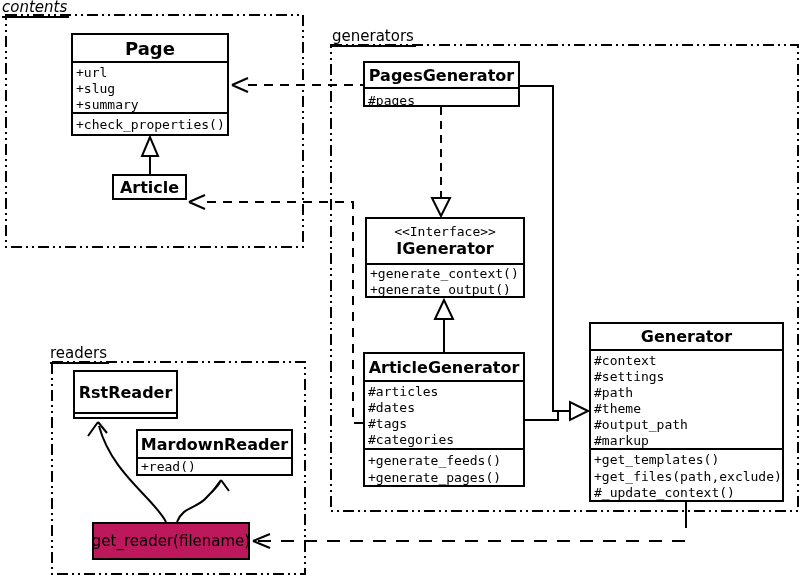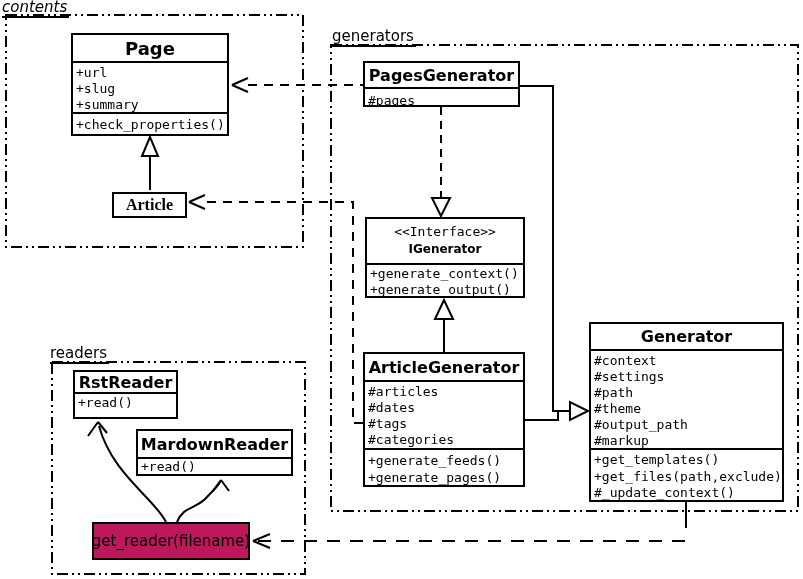--- a/index.html
+++ b/index.html
@@ -18,21 +18,21 @@
     box-sizing:border-box; display:flex; flex-direction:column;
   }
   .cls-title {
     flex:none; font-weight:bold; font-size:16px;
     display:flex; align-items:center; justify-content:center;
     white-space:nowrap;
   }
   .cls-title.big { font-size:18px; }
   .stereo { font-family:"DejaVu Sans Mono", monospace; font-weight:normal; font-size:13px; line-height:15px; }
   .iface-head { flex:none; display:flex; flex-direction:column; align-items:center; justify-content:center; }
-  .iface-name { font-weight:bold; font-size:12px; line-height:20px; }
+  .iface-name { font-weight:bold; font-size:16px; line-height:20px; }
   .sec {
     flex:none; border-top:2px solid #000; box-sizing:border-box;
     font-family:"DejaVu Sans Mono", monospace; font-size:13px;
     padding:2px 3px 0 3px; overflow:hidden;
   }
   .sec.grow { flex:1 1 auto; }
   .row { line-height:16px; white-space:nowrap; }
   .row.tall { line-height:17px; }
   .plainbox {
     position:absolute; background:#be185d; border:2px solid #000; box-sizing:border-box;
@@ -110,21 +110,21 @@
     <div class="sec" style="height:51px;">
       <div class="row">+url</div>
       <div class="row">+slug</div>
       <div class="row">+summary</div>
     </div>
     <div class="sec grow">
       <div class="row tall">+check_properties()</div>
     </div>
   </div>
 
-  <div class="cls" style="left:112px; top:192px; width:75px; height:26px;font-family:Liberation Serif, serif;">
+  <div class="cls" style="left:112px; top:174px; width:75px; height:26px;">
     <div class="cls-title" style="flex:1;">Article</div>
   </div>
 
   <div class="cls" style="left:363px; top:61px; width:157px; height:46px;">
     <div class="cls-title" style="height:24px;">PagesGenerator</div>
     <div class="sec grow" style="padding-top:4px;">
       <div class="row">#pages</div>
     </div>
   </div>
 
@@ -164,21 +164,21 @@
       <div class="row">#markup</div>
     </div>
     <div class="sec grow">
       <div class="row" style="line-height:16.5px;">+get_templates()</div>
       <div class="row" style="line-height:16.5px;">+get_files(path,exclude)</div>
       <div class="row" style="line-height:16.5px;">#_update_context()</div>
     </div>
   </div>
 
   <div class="cls" style="left:73px; top:370px; width:105px; height:49px;">
-    <div class="cls-title" style="height:20px;">RstReader</div>
+    <div class="cls-title" style="height:40px;">RstReader</div>
     <div class="sec grow" style="padding-top:1px;">
       <div class="row">+read()</div>
     </div>
   </div>
 
   <div class="cls" style="left:136px; top:429px; width:157px; height:47px;">
     <div class="cls-title" style="height:26px;">MardownReader</div>
     <div class="sec grow" style="padding-top:0;">
       <div class="row" style="line-height:15px;">+read()</div>
     </div>

